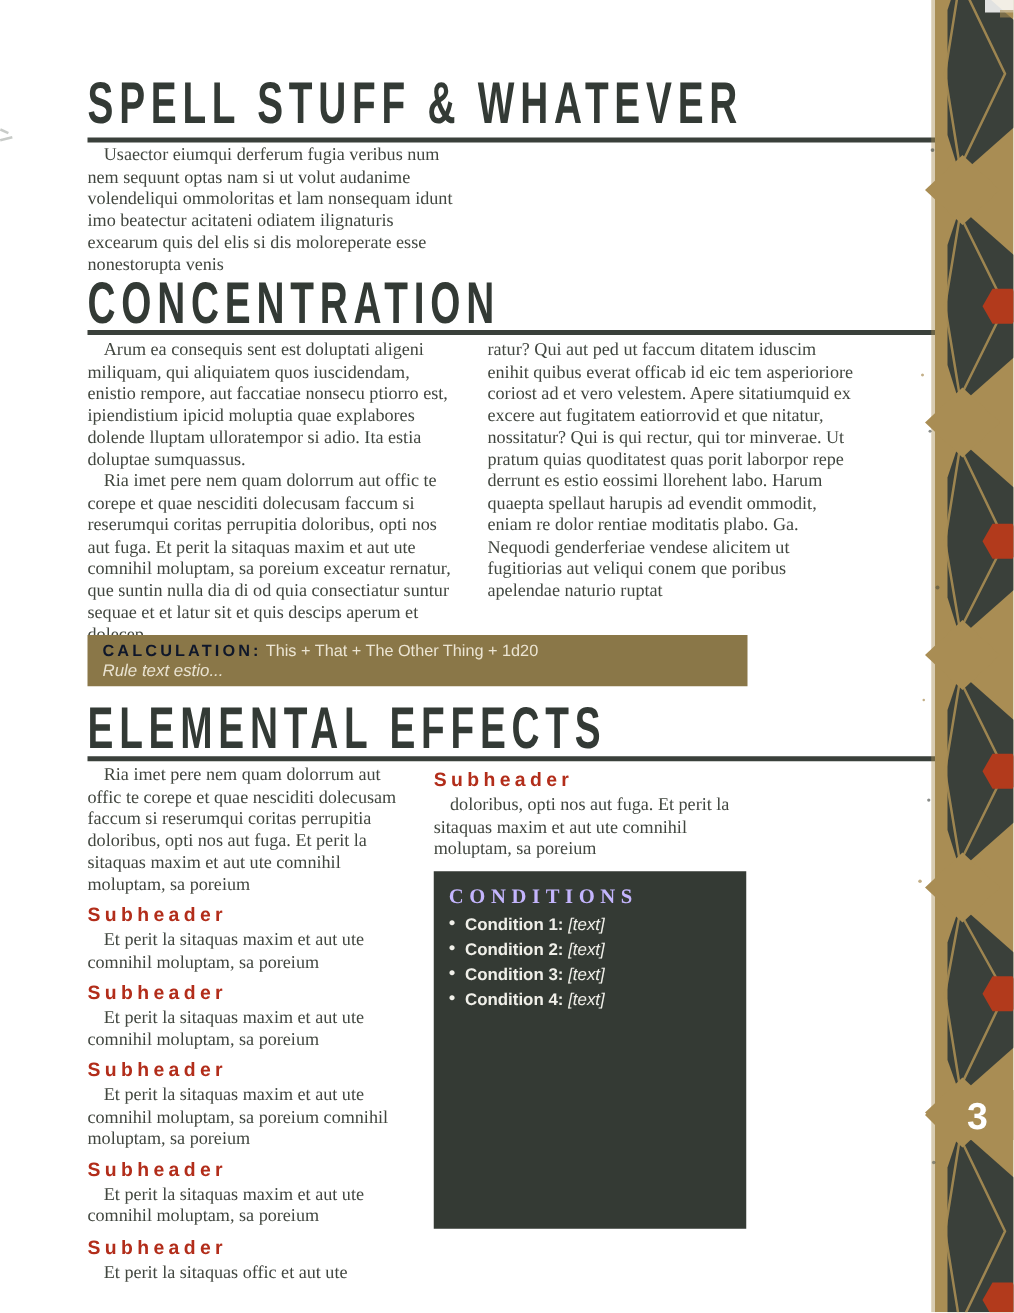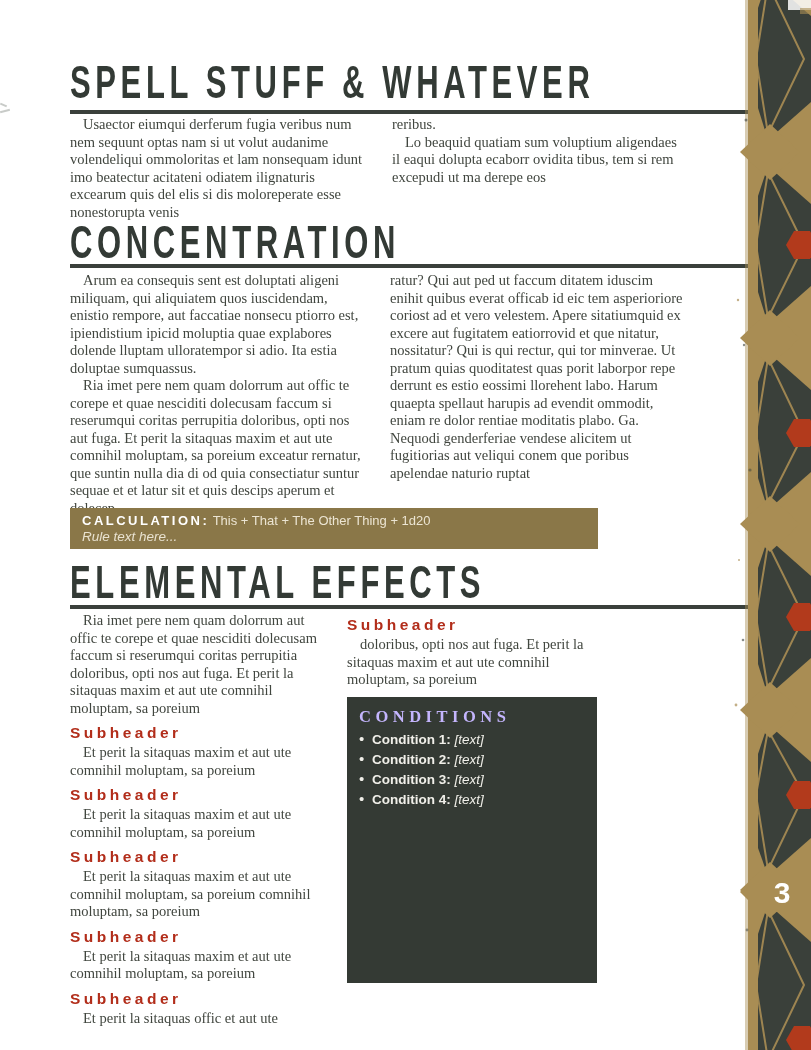--- a/index.html
+++ b/index.html
@@ -34,21 +34,21 @@
   }
   .subhead.first{margin-top:4px;}
 
   
   .calcbar{
     position:absolute; left:0; top:508px; width:528px; height:41px;
     background:#8a7748; box-sizing:border-box; padding:5px 0 0 12px;
     font-family:"Liberation Sans", sans-serif;
   }
   .calc-line1{font-size:13px; line-height:16px; color:#ece5d3;}
-  .calc-label{font-weight:700; letter-spacing:2.5px; color:#ffffff;}
+  .calc-label{font-weight:700; letter-spacing:2.5px; color:#0f172a;}
   .calc-line2{font-size:13.5px; line-height:16px; color:#e9e2d0; font-style:italic;}
 
   
   .condbox{
     margin-top:8px; width:250px; height:286px; box-sizing:border-box;
     background:#343a34; padding:10px 12px;
   }
   .condbox-title{
     margin:0 0 6px 0; font-family:"Liberation Serif", serif; font-weight:700;
     font-size:16.5px; letter-spacing:4.5px; color:#c4b5fd;
@@ -77,44 +77,40 @@
   <div class="scratch s2"></div>
 
   <div class="content">
 
     <h1 class="sec-title" style="top:58px;"><span class="cond">SPELL STUFF &amp; WHATEVER</span></h1>
     <div class="rule" style="top:110px;"></div>
     <div class="cols wide" style="top:116px;gap:24px;">
       <div class="col c1">
         <p class="indent">Usaector eiumqui derferum fugia veribus num nem sequunt optas nam si ut volut audanime volendeliqui ommoloritas et lam nonsequam idunt imo beatectur acitateni odiatem ilignaturis excearum quis del elis si dis moloreperate esse nonestorupta venis</p>
       </div>
-      <div class="col c2">
-        <p>reribus.</p>
-        <p class="indent">Lo beaquid quatiam sum voluptium aligendaes il eaqui dolupta ecaborr ovidita tibus, tem si rem excepudi ut ma derepe eos</p>
-      </div>
     </div>
 
     <h1 class="sec-title" style="top:218px;text-align:center;"><span class="cond">CONCENTRATION</span></h1>
     <div class="rule" style="top:264px;"></div>
     <div class="cols wide" style="top:272px;">
       <div class="col c1">
         <p class="indent">Arum ea consequis sent est doluptati aligeni miliquam, qui aliquiatem quos iuscidendam, enistio rempore, aut faccatiae nonsecu ptiorro est, ipiendistium ipicid moluptia quae explabores dolende lluptam ulloratempor si adio. Ita estia doluptae sumquassus.</p>
         <p class="indent">Ria imet pere nem quam dolorrum aut offic te corepe et quae nesciditi dolecusam faccum si reserumqui coritas perrupitia doloribus, opti nos aut fuga. Et perit la sitaquas maxim et aut ute comnihil moluptam, sa poreium exceatur rernatur, que suntin nulla dia di od quia consectiatur suntur sequae et et latur sit et quis descips aperum et dolecep</p>
       </div>
       <div class="col c2">
         <p>ratur? Qui aut ped ut faccum ditatem iduscim enihit quibus everat officab id eic tem asperioriore coriost ad et vero velestem. Apere sitatiumquid ex excere aut fugitatem eatiorrovid et que nitatur, nossitatur? Qui is qui rectur, qui tor minverae. Ut pratum quias quoditatest quas porit laborpor repe derrunt es estio eossimi llorehent labo. Harum quaepta spellaut harupis ad evendit ommodit, eniam re dolor rentiae moditatis plabo. Ga. Nequodi genderferiae vendese alicitem ut fugitiorias aut veliqui conem que poribus apelendae naturio ruptat</p>
       </div>
     </div>
 
     <div class="calcbar">
       <div class="calc-line1">
         <span class="calc-label">CALCULATION:</span>
         <span class="calc-formula">This + That + The Other Thing + 1d20</span>
       </div>
-      <div class="calc-line2">Rule text here...</div>
+      <div class="calc-line2">Rule text estio...</div>
     </div>
 
     <h1 class="sec-title" style="top:558px;"><span class="cond">ELEMENTAL EFFECTS</span></h1>
     <div class="rule" style="top:605px;"></div>
     <div class="cols narrow" style="top:612px;">
       <div class="col c1">
         <p class="indent">Ria imet pere nem quam dolorrum aut offic te corepe et quae nesciditi dolecusam faccum si reserumqui coritas perrupitia doloribus, opti nos aut fuga. Et perit la sitaquas maxim et aut ute comnihil moluptam, sa poreium</p>
 
         <h3 class="subhead">Subheader</h3>
         <p class="indent">Et perit la sitaquas maxim et aut ute comnihil moluptam, sa poreium</p>

